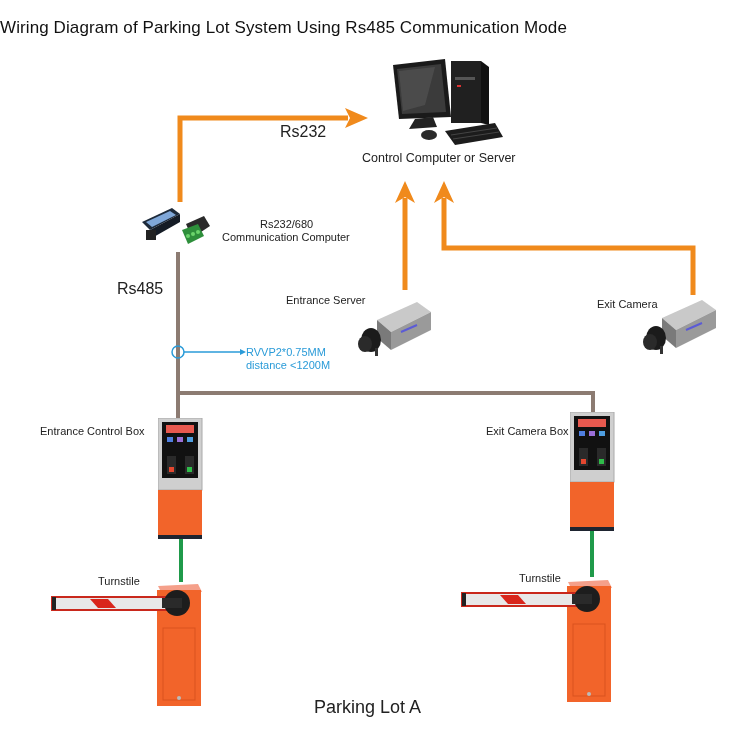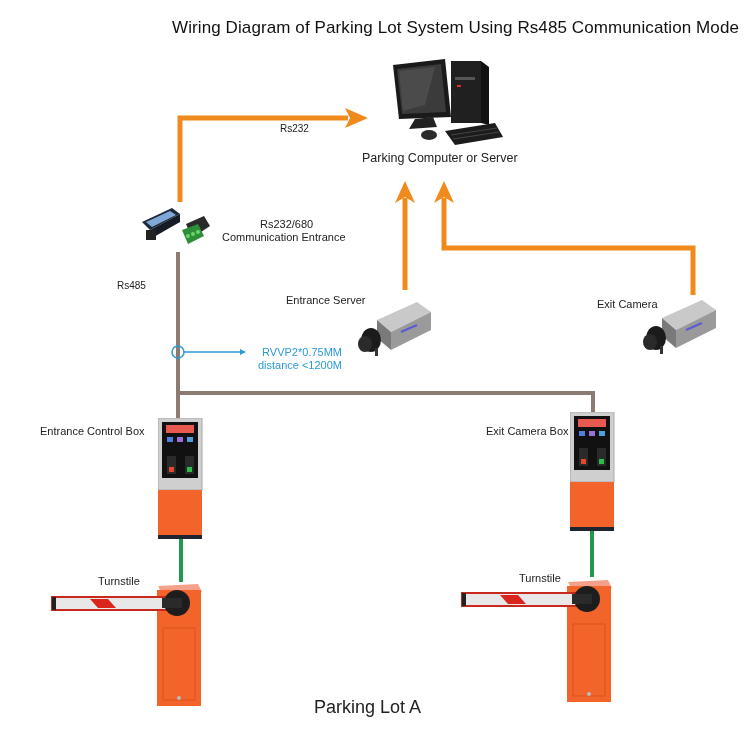--- a/index.html
+++ b/index.html
@@ -1,22 +1,22 @@
 <!DOCTYPE html>
 <html><head>
 <meta charset="utf-8">
 <style>
   html, body { margin: 0; padding: 0; background: #ffffff; }
   body { width: 750px; height: 739px; position: relative; overflow: hidden;
          font-family: "Liberation Sans", "DejaVu Sans", sans-serif; color: #111; }
   .abs { position: absolute; }
-  .title { left: 0; width: 739px; top: 18px; text-align: right; font-size: 17px; color: #111; letter-spacing: 0.1px; }
+  .title { left: 0; width: 739px; top: 18px; text-align: left; font-size: 17px; color: #111; letter-spacing: 0.1px; }
   .lbl { font-size: 11px; color: #222; white-space: nowrap; }
-  .lbl-md { font-size: 10px; color: #222; white-space: nowrap; }
-  .blue { color: #2a9bd8; font-size: 11px; line-height: 13px; text-align: right; }
+  .lbl-md { font-size: 16px; color: #222; white-space: nowrap; }
+  .blue { color: #2a9bd8; font-size: 11px; line-height: 13px; text-align: left; }
   svg.wires { position: absolute; left: 0; top: 0; }
 </style>
 </head>
 <body>
 
 <div class="abs title">Wiring Diagram of Parking Lot System Using Rs485 Communication Mode</div>
 
 <svg class="wires" width="750" height="739">
 
   <g stroke="#f08a1c" stroke-width="5" fill="none">
@@ -56,39 +56,39 @@
   <polygon points="96,6 104,12 104,70 96,68" fill="#111"></polygon>
   <rect x="70" y="22" width="20" height="3" fill="#555"></rect>
   <rect x="72" y="30" width="4" height="2" fill="#d33"></rect>
   <ellipse cx="44" cy="80" rx="8" ry="5" fill="#2a2a2a"></ellipse>
   <polygon points="60,76 110,68 118,82 70,90" fill="#1c1c1c"></polygon>
   <g stroke="#444" stroke-width="1">
     <line x1="66" y1="80" x2="112" y2="73"></line>
     <line x1="68" y1="84" x2="114" y2="77"></line>
   </g>
 </svg>
-<div class="abs lbl-md" style="left:362px;top:151px;font-size:12.5px">Parking Computer or Server</div>
+<div class="abs lbl-md" style="left:362px;top:151px;font-size:12.5px">Control Computer or Server</div>
 
 <div class="abs lbl-md" style="left:280px;top:123px">Rs232</div>
 
 <svg class="abs" style="left:138px;top:200px" width="80" height="50">
   <polygon points="4,22 34,8 42,14 12,30" fill="#1d2a3a"></polygon>
   <polygon points="8,22 32,11 38,15 14,27" fill="#7fa7d8"></polygon>
   <polygon points="12,30 42,14 42,22 14,38" fill="#151c26"></polygon>
   <rect x="8" y="30" width="10" height="10" fill="#222"></rect>
   <polygon points="48,24 66,16 72,26 54,38" fill="#2a2a2a"></polygon>
   <polygon points="44,30 60,24 66,36 50,44" fill="#2e8f3b"></polygon>
   <g fill="#6bd46b">
       <circle cx="50" cy="36" r="2"></circle>
       <circle cx="55" cy="34" r="2"></circle>
       <circle cx="60" cy="32" r="2"></circle>
     </g>
 </svg>
 <div class="abs lbl" style="left:260px;top:218px">Rs232/680</div>
-<div class="abs lbl" style="left:222px;top:231px">Communication Entrance</div>
+<div class="abs lbl" style="left:222px;top:231px">Communication Computer</div>
 
 <div class="abs lbl-md" style="left:117px;top:280px">Rs485</div>
 
 <div class="abs blue" style="left:246px;top:346px;width:96px">
   <div>RVVP2*0.75MM</div>
   <div>distance &lt;1200M</div>
 </div>
 
 <div class="abs lbl" style="left:286px;top:294px">Entrance Server</div>
 <svg class="abs" style="left:355px;top:298px" width="80" height="62">

